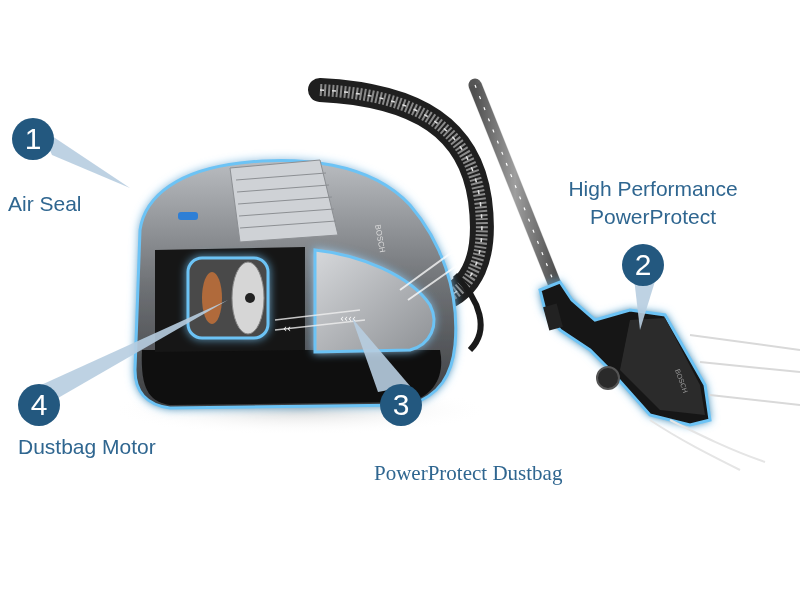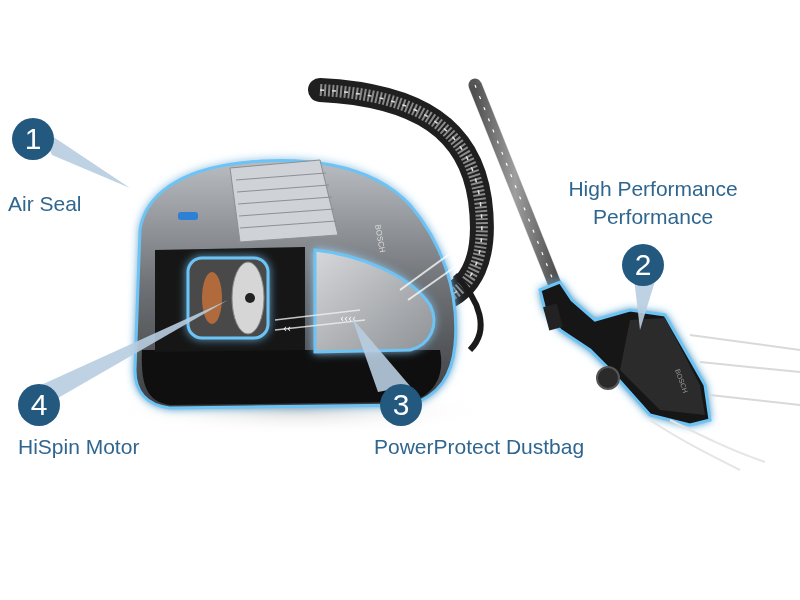--- a/index.html
+++ b/index.html
@@ -150,22 +150,22 @@
       <polygon points="634,278 656,278 640,330"></polygon>
       <polygon points="378,392 410,386 352,318"></polygon>
       <polygon points="30,390 58,398 228,300"></polygon>
     </g>
   </svg>
 
   <div class="badge" style="left:12px; top:118px;">1</div>
   <div class="label" style="left:8px; top:190px;text-align:right;">Air Seal</div>
 
   <div class="label center" style="left:548px; top:175px; width:210px;">High Performance</div>
-  <div class="label center" style="left:548px; top:203px; width:210px;">Performance</div>
+  <div class="label center" style="left:548px; top:203px; width:210px;">PowerProtect</div>
   <div class="badge" style="left:622px; top:244px;">2</div>
 
   <div class="badge" style="left:380px; top:384px;">3</div>
-  <div class="label" style="left:374px; top:433px;">PowerProtect Dustbag</div>
+  <div class="label" style="left:374px; top:459px;font-family:Liberation Serif, serif;">PowerProtect Dustbag</div>
 
   <div class="badge" style="left:18px; top:384px;">4</div>
-  <div class="label" style="left:18px; top:433px;">HiSpin Motor</div>
+  <div class="label" style="left:18px; top:433px;">Dustbag Motor</div>
 
 </div>
 
 </body></html>

